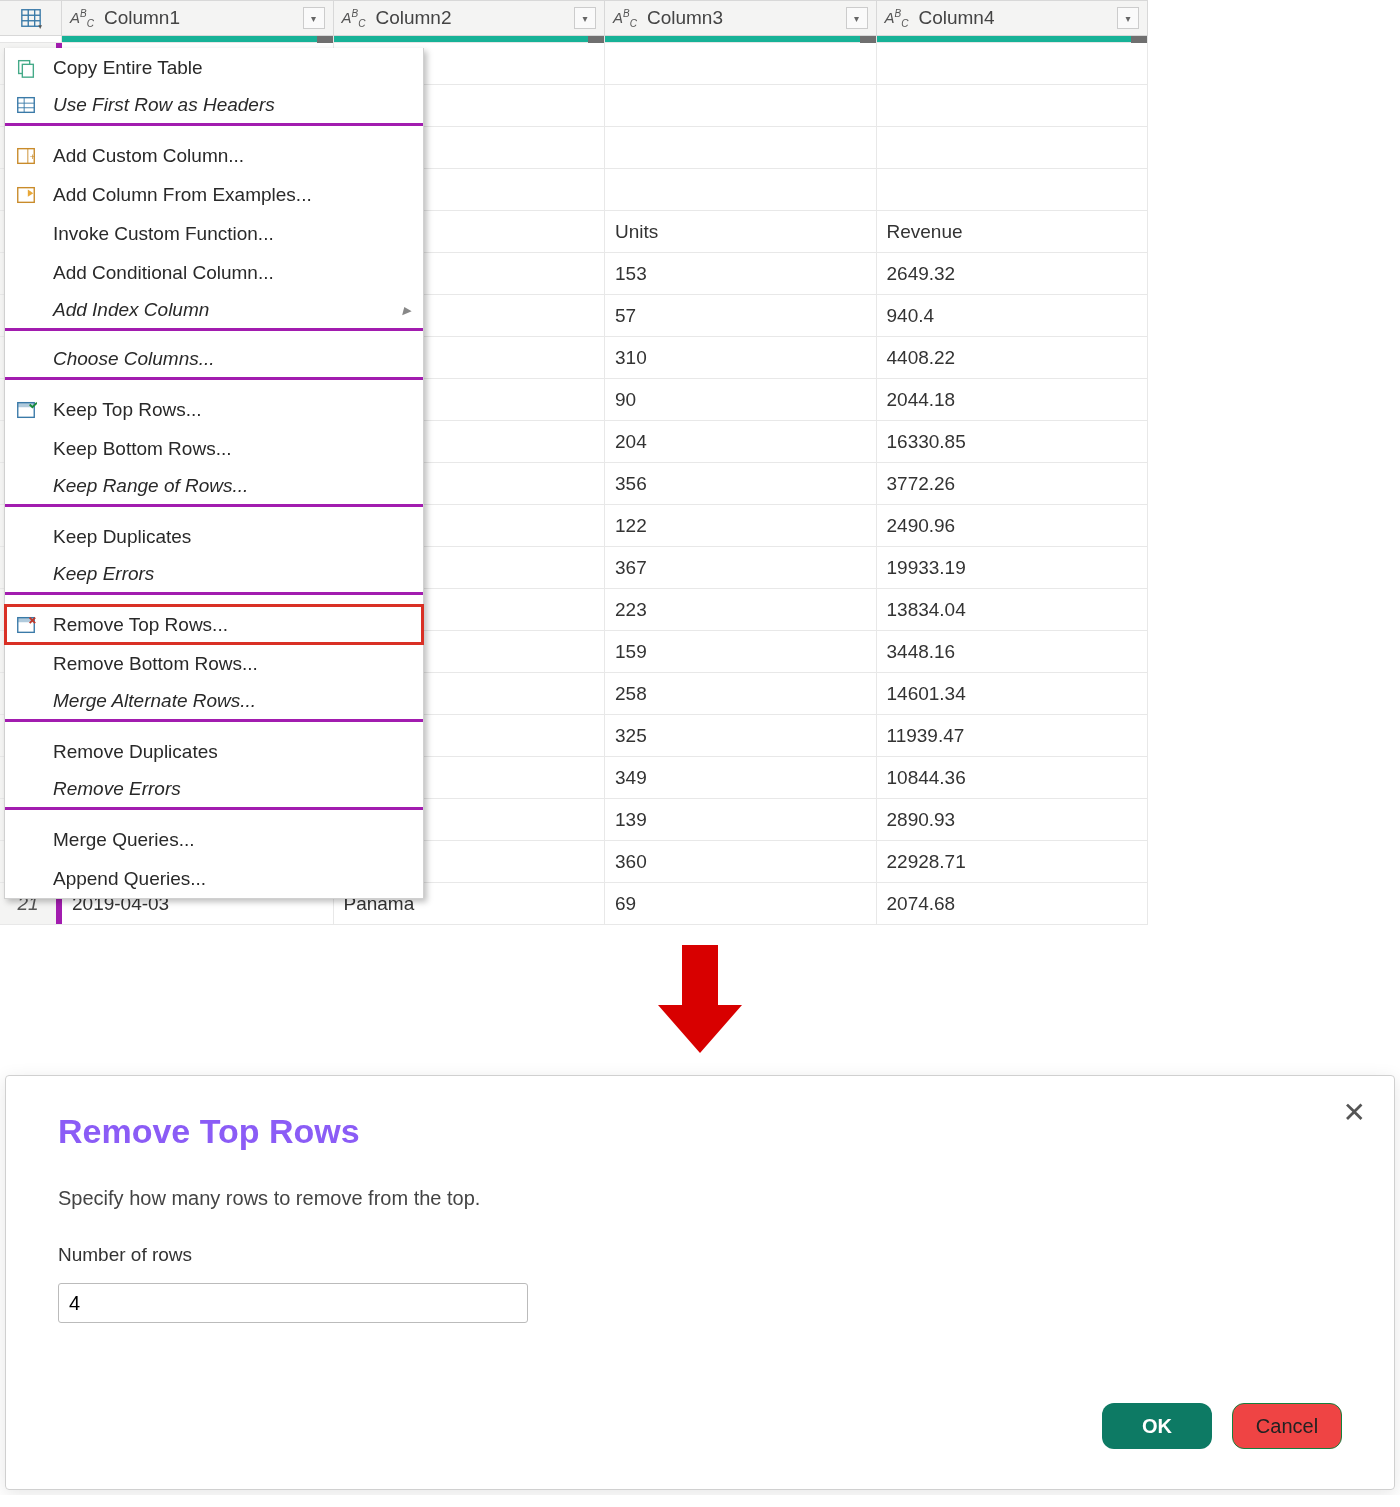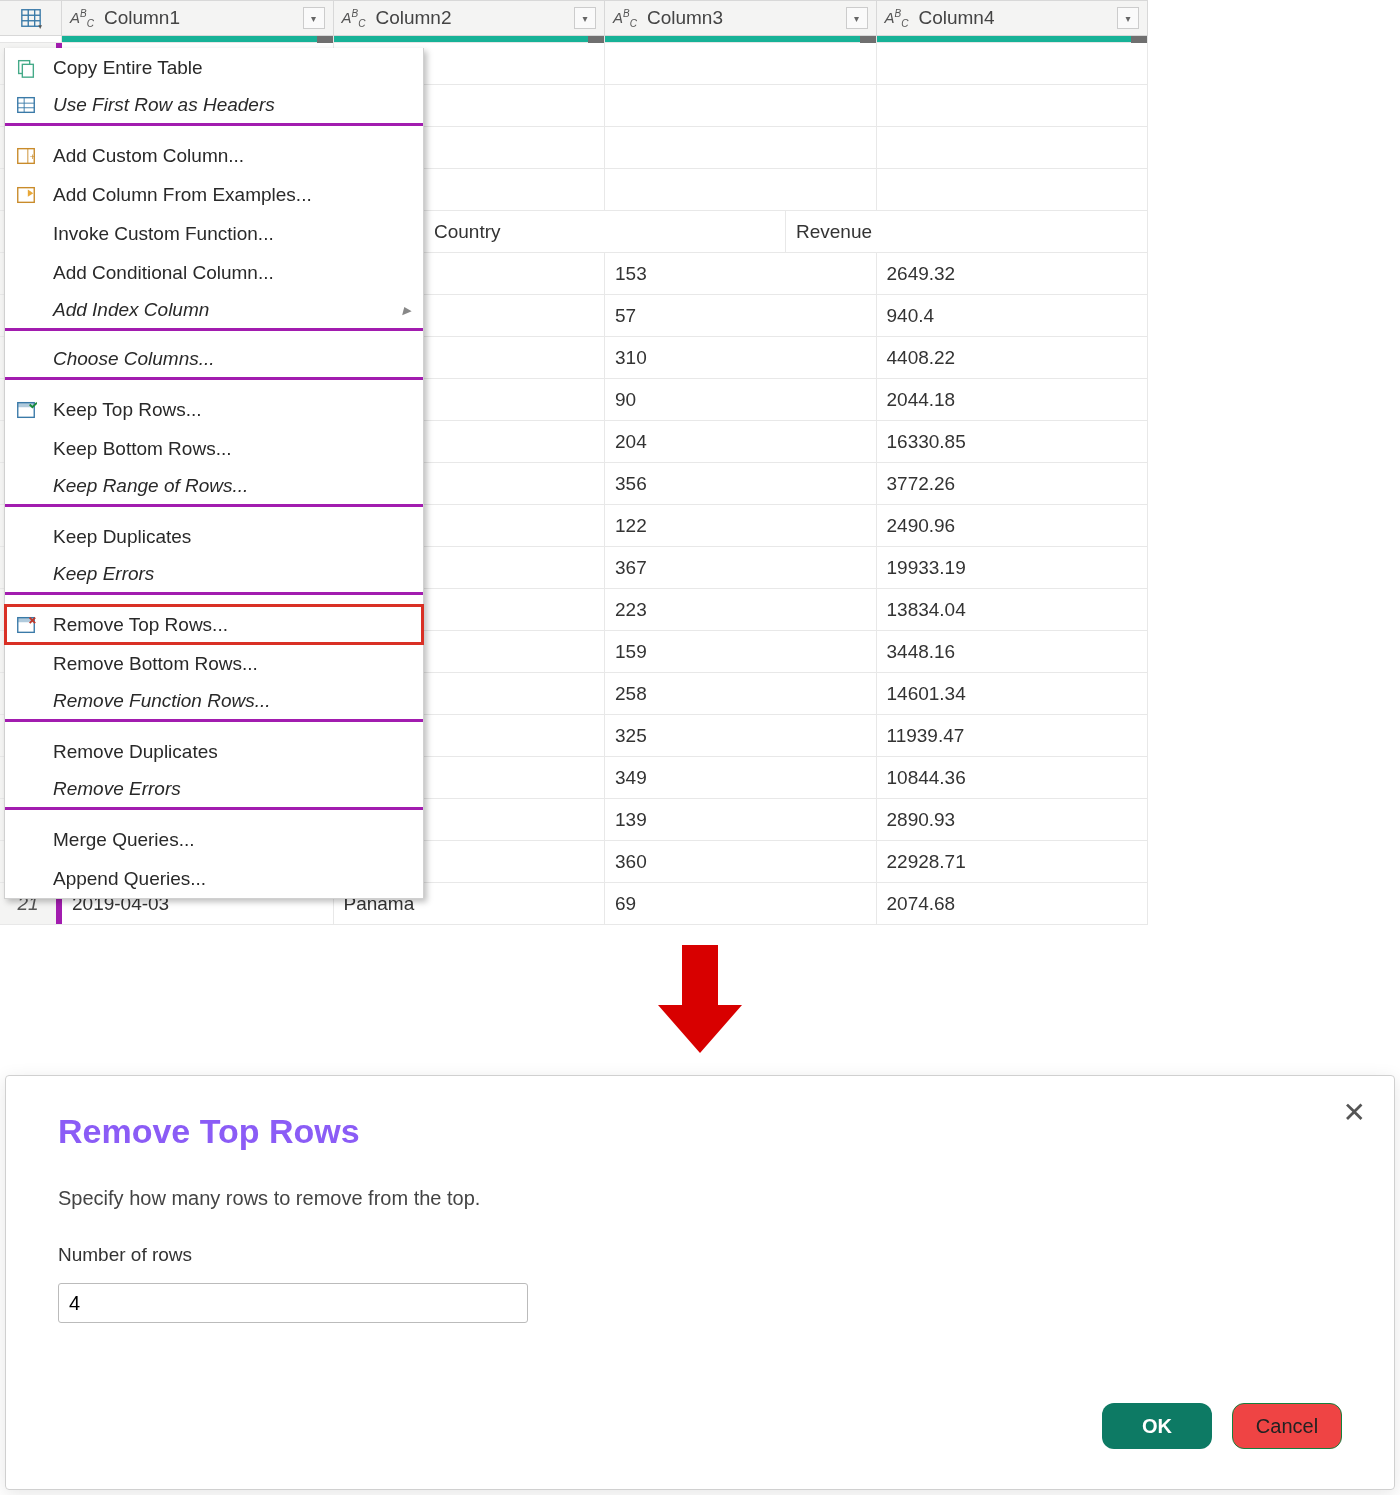--- a/index.html
+++ b/index.html
@@ -301,20 +301,21 @@
         <div class="rn"></div>
         <div class="cell"></div>
         <div class="cell"></div>
         <div class="cell"></div>
         <div class="cell"></div>
       </div>
       <div class="row">
         <div class="rn"></div>
         <div class="cell"></div>
         <div class="cell">Country</div>
+        <div class="cell">Units</div>
         <div class="cell">Revenue</div>
       </div>
       <div class="row">
         <div class="rn"></div>
         <div class="cell"></div>
         <div class="cell">Brazil</div>
         <div class="cell">153</div>
         <div class="cell">2649.32</div>
       </div>
       <div class="row">
@@ -495,21 +496,21 @@
           <rect x="3" y="4" width="18" height="5" fill="#3a7aa8" opacity="0.4"></rect>
           <line x1="16" y1="4" x2="22" y2="10" stroke="#c0392b" stroke-width="2"></line>
           <line x1="22" y1="4" x2="16" y2="10" stroke="#c0392b" stroke-width="2"></line>
         </svg>
         <span>Remove Top Rows...</span>
       </div>
       <div class="menu-item">
         <span>Remove Bottom Rows...</span>
       </div>
       <div class="menu-item sep-after">
-        <span>Remove Function Rows...</span>
+        <span>Merge Alternate Rows...</span>
       </div>
       <div class="menu-item">
         <span>Remove Duplicates</span>
       </div>
       <div class="menu-item sep-after">
         <span>Remove Errors</span>
       </div>
       <div class="menu-item">
         <span>Merge Queries...</span>
       </div>

